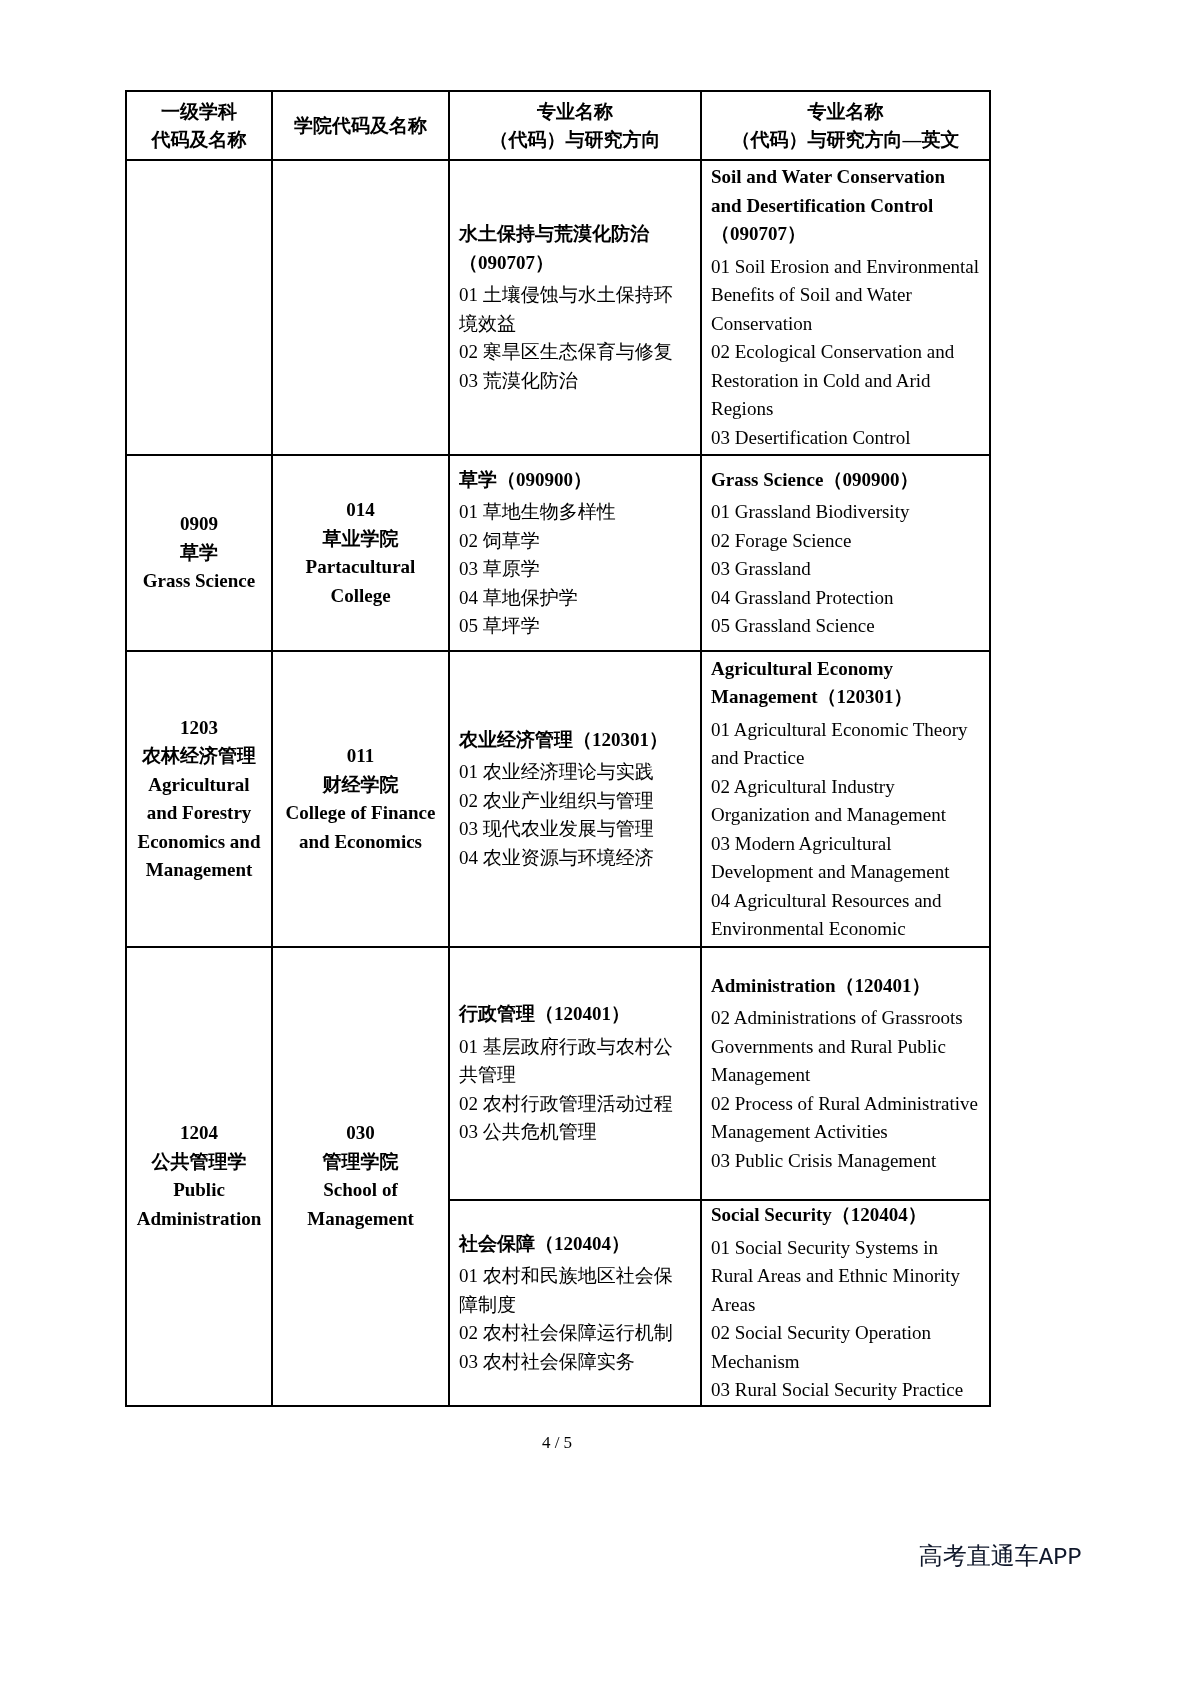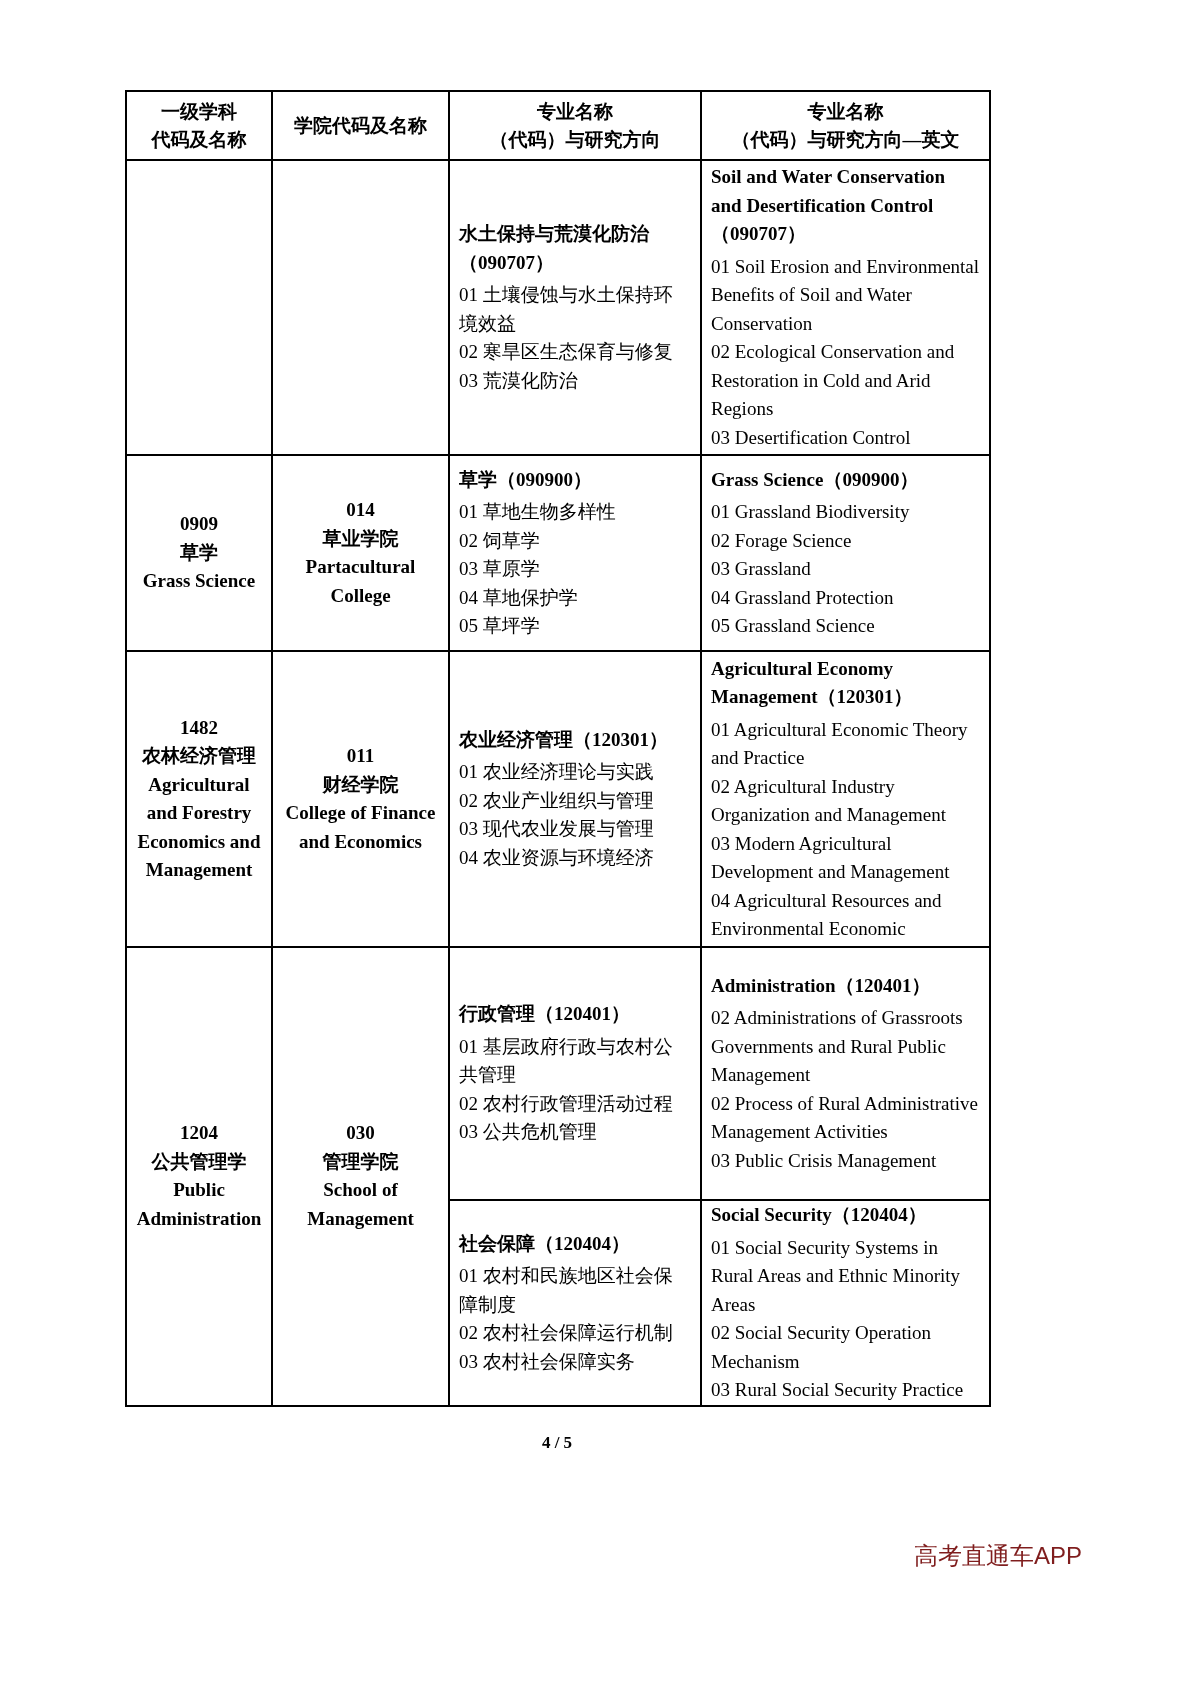--- a/index.html
+++ b/index.html
@@ -56,28 +56,28 @@
     font-weight: bold;
     margin-bottom: 4px;
   }
   .dir { font-weight: normal; }
   .page-number {
     position: absolute;
     top: 1433px; left: 125px;
     width: 864px;
     text-align: center;
     font-size: 17px;
-    font-weight: bold;
+    font-weight: normal;
   }
   .watermark {
     position: absolute;
     top: 1540px; right: 108px;
-    color: #7f1d1d;
+    color: #0f172a;
     font-size: 24px;
-    font-family: Liberation Sans, sans-serif;
+    font-family: Liberation Mono, monospace;
     text-align: right;
   }
 </style>
 </head>
 <body>
 
 <div class="page">
 
   <table class="catalog">
     <colgroup>
@@ -148,21 +148,21 @@
           <div class="dir">01 Grassland Biodiversity</div>
           <div class="dir">02 Forage Science</div>
           <div class="dir">03 Grassland</div>
           <div class="dir">04 Grassland Protection</div>
           <div class="dir">05 Grassland Science</div>
         </td>
       </tr>
 
       <tr class="r2">
         <td class="center">
-          <div>1482</div>
+          <div>1203</div>
           <div>农林经济管理</div>
           <div>Agricultural and Forestry Economics and Management</div>
         </td>
         <td class="center">
           <div>011</div>
           <div>财经学院</div>
           <div>College of Finance and Economics</div>
         </td>
         <td>
           <div class="major-title">农业经济管理（120301）</div>

